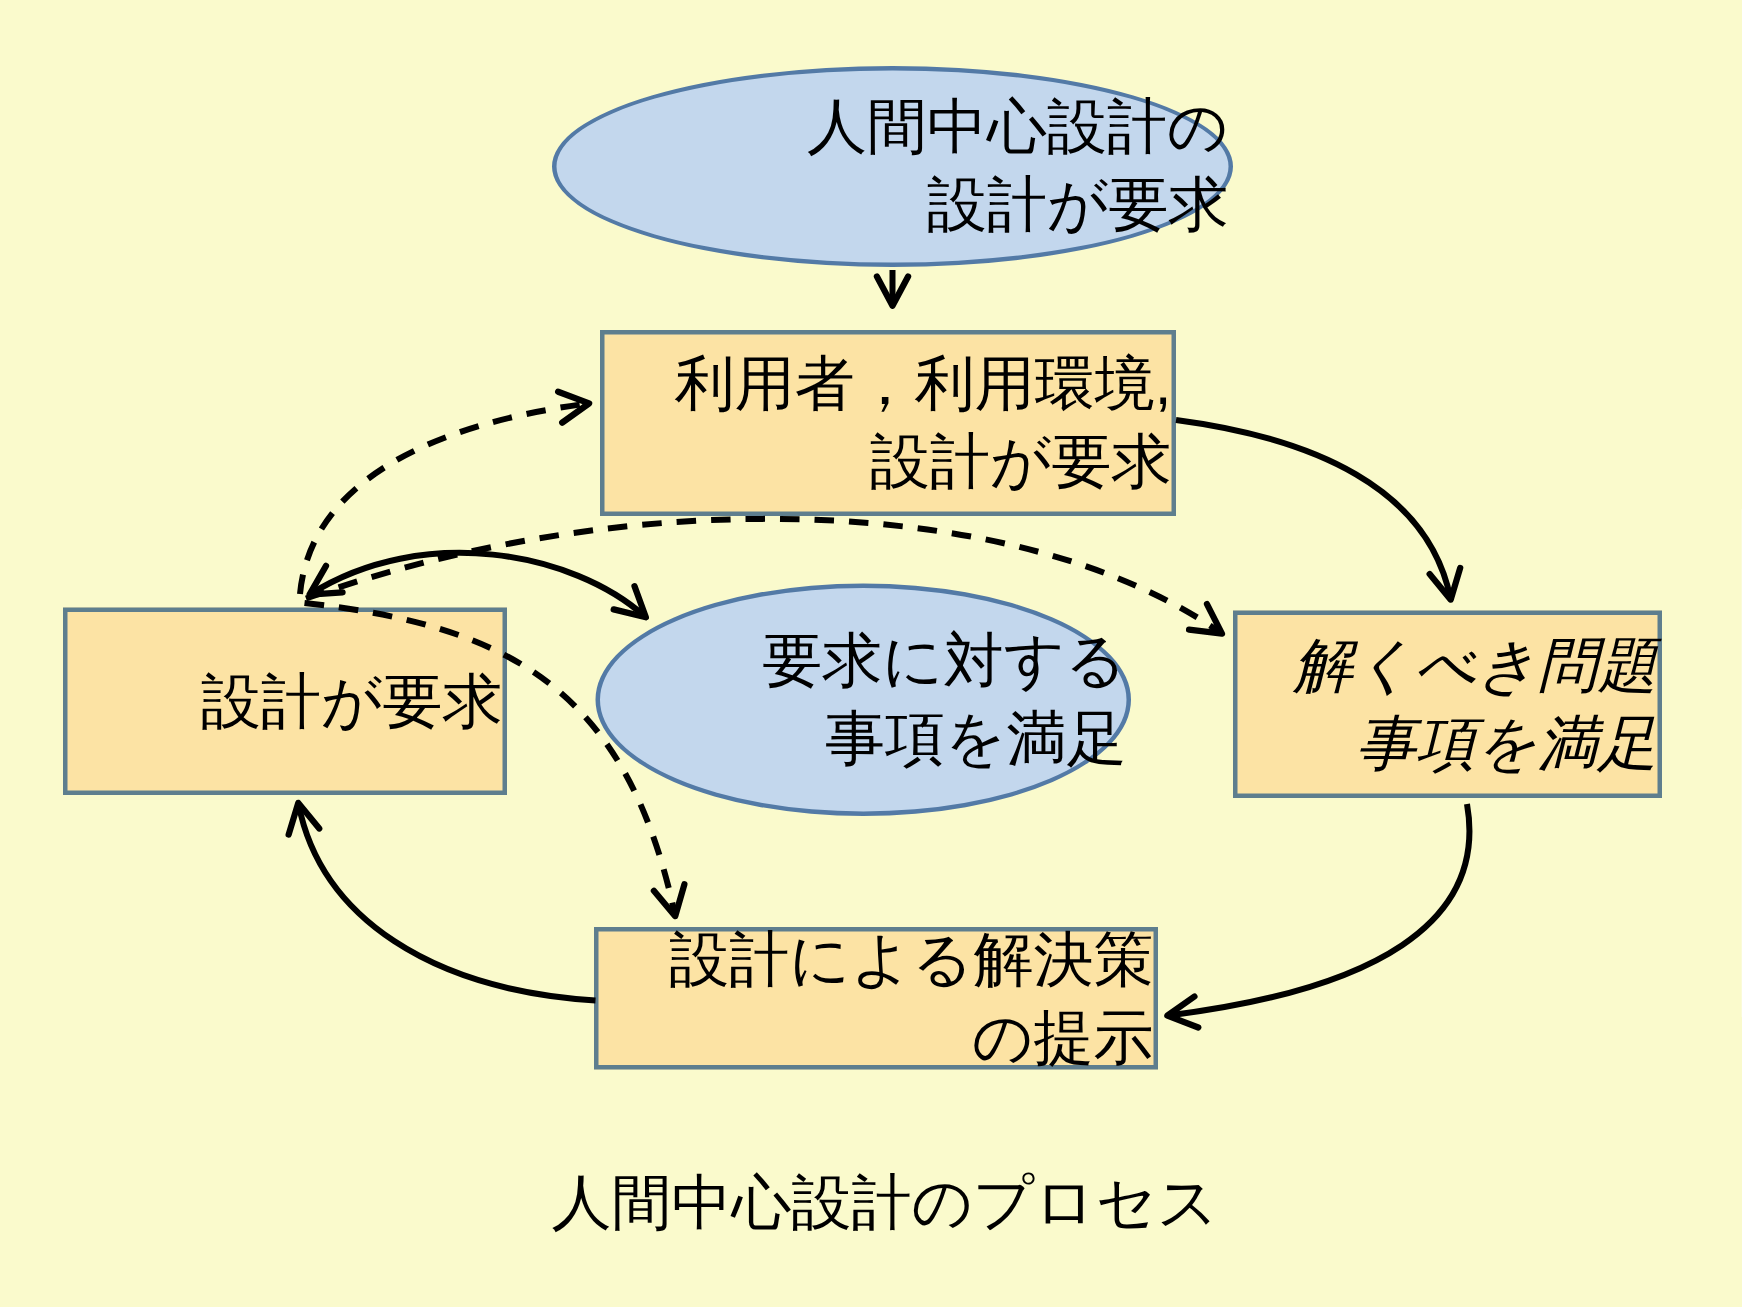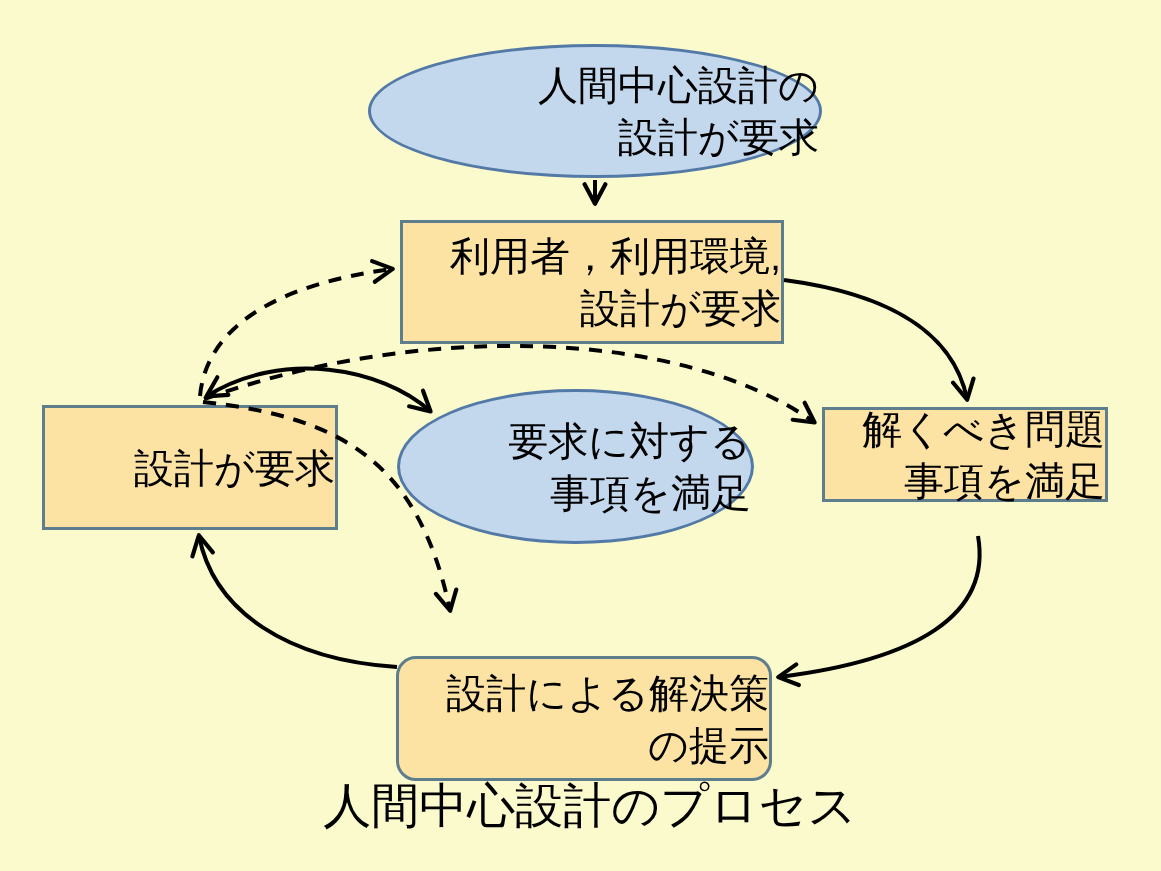--- a/index.html
+++ b/index.html
@@ -36,31 +36,31 @@
     border: 3px solid var(--box-border, #5E7E8E);
   }
   .ellipse-node {
     background: var(--ellipse-fill, #C3D7ED);
     border: 3px solid var(--ellipse-border, #537AA6);
     border-radius: 50%;
   }
   
   #node-start      { left: 368px; top:  44px; width: 454px; height: 134px; }
   #node-context    { left: 400px; top: 220px; width: 384px; height: 124px; }
-  #node-problem    { left: 822px; top: 407px; width: 286px; height: 95px; }
+  #node-problem    { left: 822px; top: 407px; width: 286px; height: 125px; font-style: italic; }
   #node-evaluation { left:  42px; top: 405px; width: 296px; height: 125px; }
   #node-satisfied  { left: 397px; top: 389px; width: 357px; height: 155px; }
-  #node-solution   { left: 396px; top: 656px; width: 376px; height: 125px; border-radius: 20px; }
+  #node-solution   { left: 396px; top: 618px; width: 376px; height: 95px; }
   .caption {
     position: absolute;
     left: 300px;
     top: 774px;
     width: 580px;
     text-align: center;
-    font-size: 48px;
+    font-size: 40px;
     color: #000;
     white-space: nowrap;
   }
   svg.edges {
     position: absolute;
     inset: 0;
     width: 1161px;
     height: 871px;
     pointer-events: none;
   }

